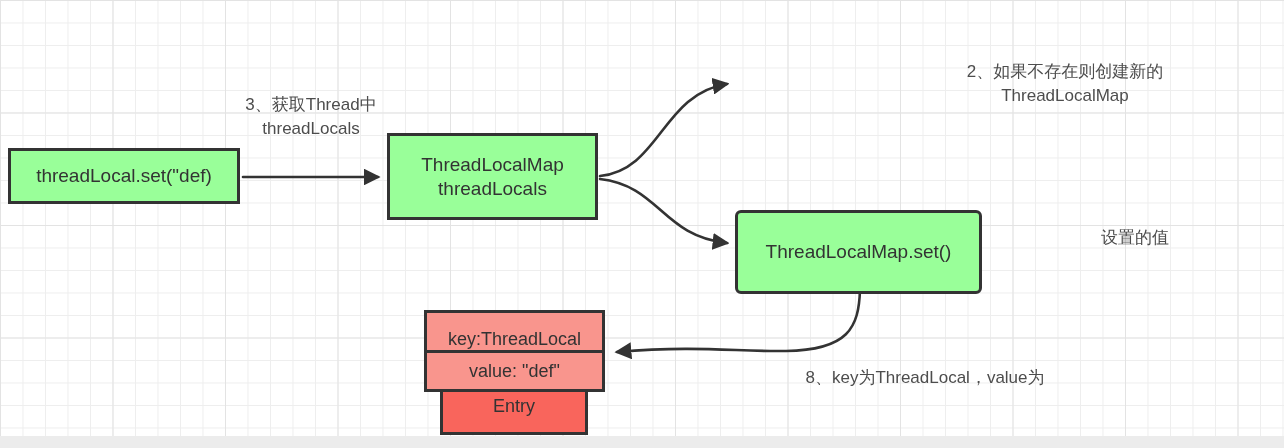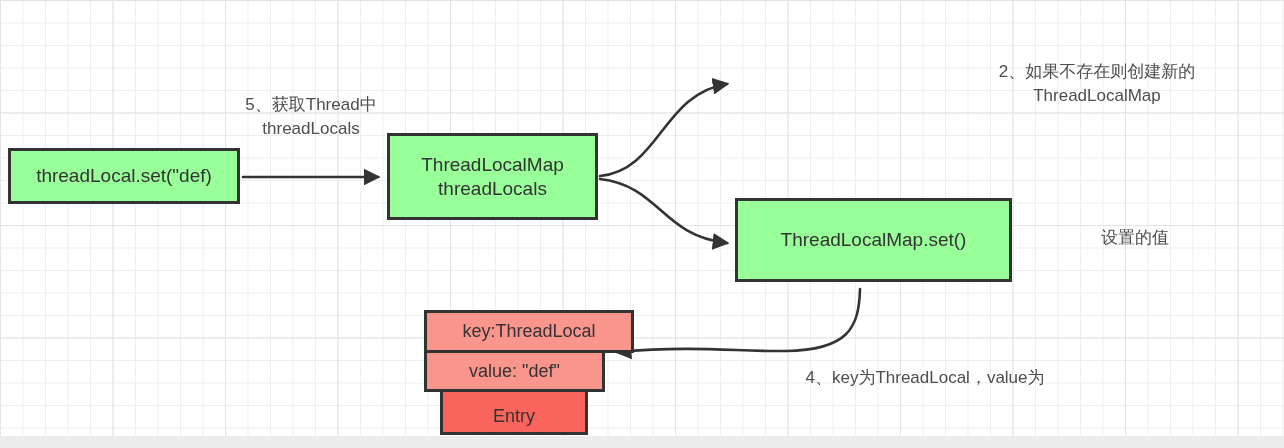--- a/index.html
+++ b/index.html
@@ -52,35 +52,35 @@
     background: var(--entry-fill, #f9958d);
     font-size: 18px;
   }
   .node.entry-base {
     background: var(--entry-accent, #f9655c);
     font-size: 18px;
   }
   .node-threadlocal-set      { left: 8px;   top: 148px; width: 232px; height: 56px; }
   .node-threadlocalmap-field { left: 387px; top: 133px; width: 211px; height: 87px; }
   .node-threadlocalmap-ctor  { left: 736px; top: 39px;  width: 204px; height: 84px; }
-  .node-threadlocalmap-set   { left: 735px; top: 198px; width: 277px; height: 84px; }
-  .node-entry-key            { left: 424px; top: 310px; width: 210px; height: 43px; z-index: 3; }
+  .node-threadlocalmap-set   { left: 735px; top: 210px; width: 247px; height: 84px; border-radius: 6px; }
+  .node-entry-key            { left: 424px; top: 310px; width: 181px; height: 43px; z-index: 3; justify-content: flex-end; }
   .node-entry-value          { left: 424px; top: 350px; width: 181px; height: 42px; z-index: 3; }
   .node-entry                { left: 440px; top: 388px; width: 148px; height: 47px; z-index: 1;
-                               justify-content: flex-end; padding-bottom: 5px; }
+                               justify-content: flex-end; padding-bottom: 15px; }
   .note {
     position: absolute;
     color: var(--note-text, #4d4d4d);
     font-size: 17px;
     line-height: 24px;
     text-align: center;
     white-space: nowrap;
   }
   .note-1 { left: 211px; top: 93px;  width: 200px; }
-  .note-2 { left: 945px; top: 60px;  width: 240px; padding-left: 32px; }
+  .note-2 { left: 945px; top: 60px;  width: 240px; }
   .note-3 { left: 985px; top: 226px; width: 300px; }
   .note-4 { left: 775px; top: 366px; width: 300px; }
   .bottom-strip {
     position: absolute;
     left: 0; top: 436px;
     width: 1284px; height: 12px;
     background: #ececec;
     z-index: 5;
   }
 </style>
@@ -121,32 +121,32 @@
 
   <div class="node entry-part node-entry-key">
     <span>key:ThreadLocal</span>
   </div>
 
   <div class="node entry-part node-entry-value">
     <span>value: "def"</span>
   </div>
 
   <div class="note note-1">
-    <div>5、获取Thread中</div>
+    <div>3、获取Thread中</div>
     <div>threadLocals</div>
   </div>
 
   <div class="note note-2">
     <div>2、如果不存在则创建新的</div>
     <div>ThreadLocalMap</div>
   </div>
 
   <div class="note note-3">
     <div>设置的值</div>
   </div>
 
   <div class="note note-4">
-    <div>4、key为ThreadLocal，value为</div>
+    <div>8、key为ThreadLocal，value为</div>
   </div>
 
   <div class="bottom-strip"></div>
 
 </div>
 
 </body></html>

